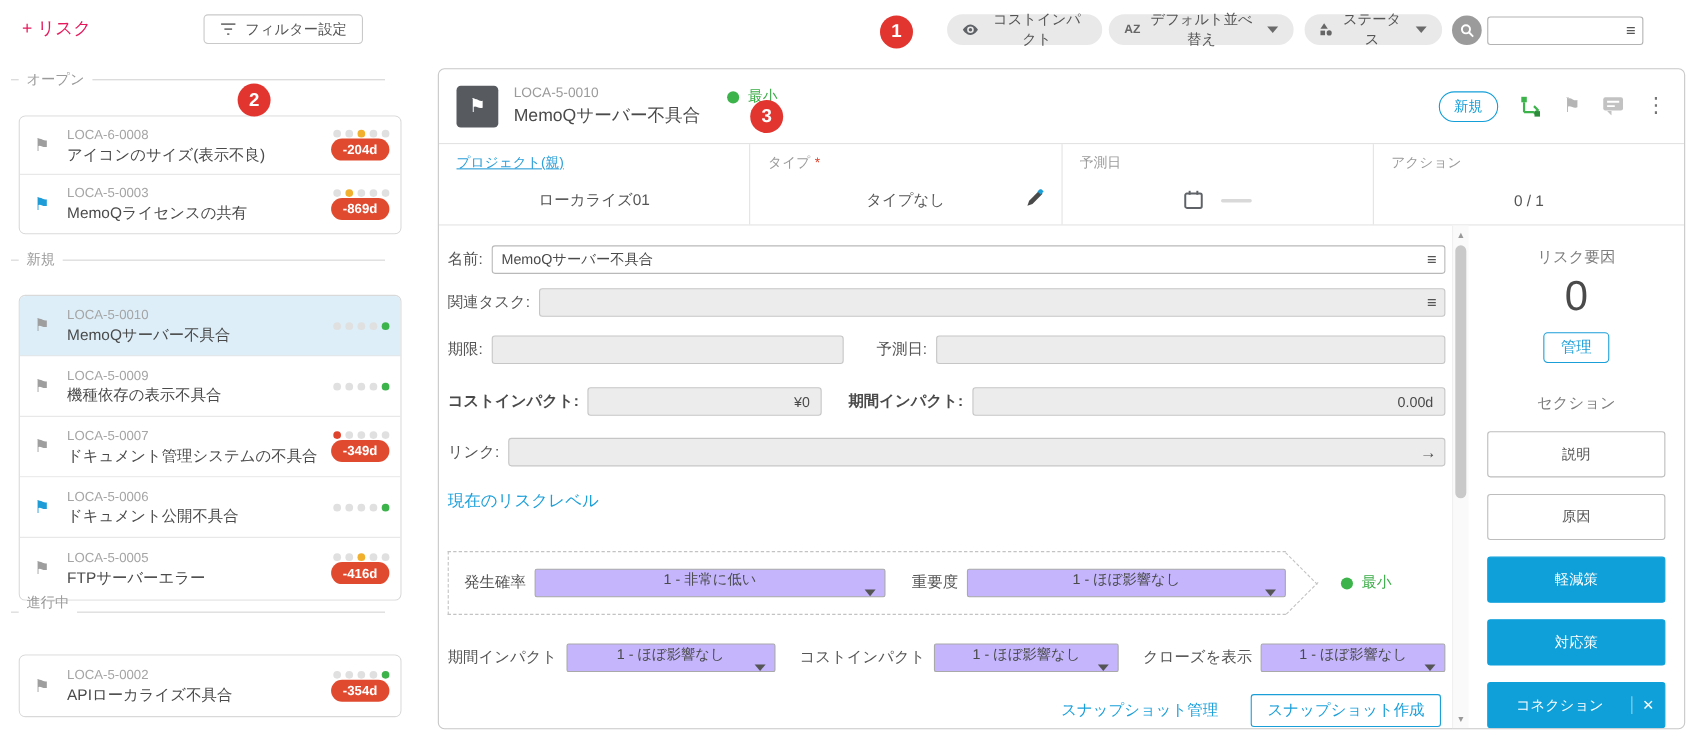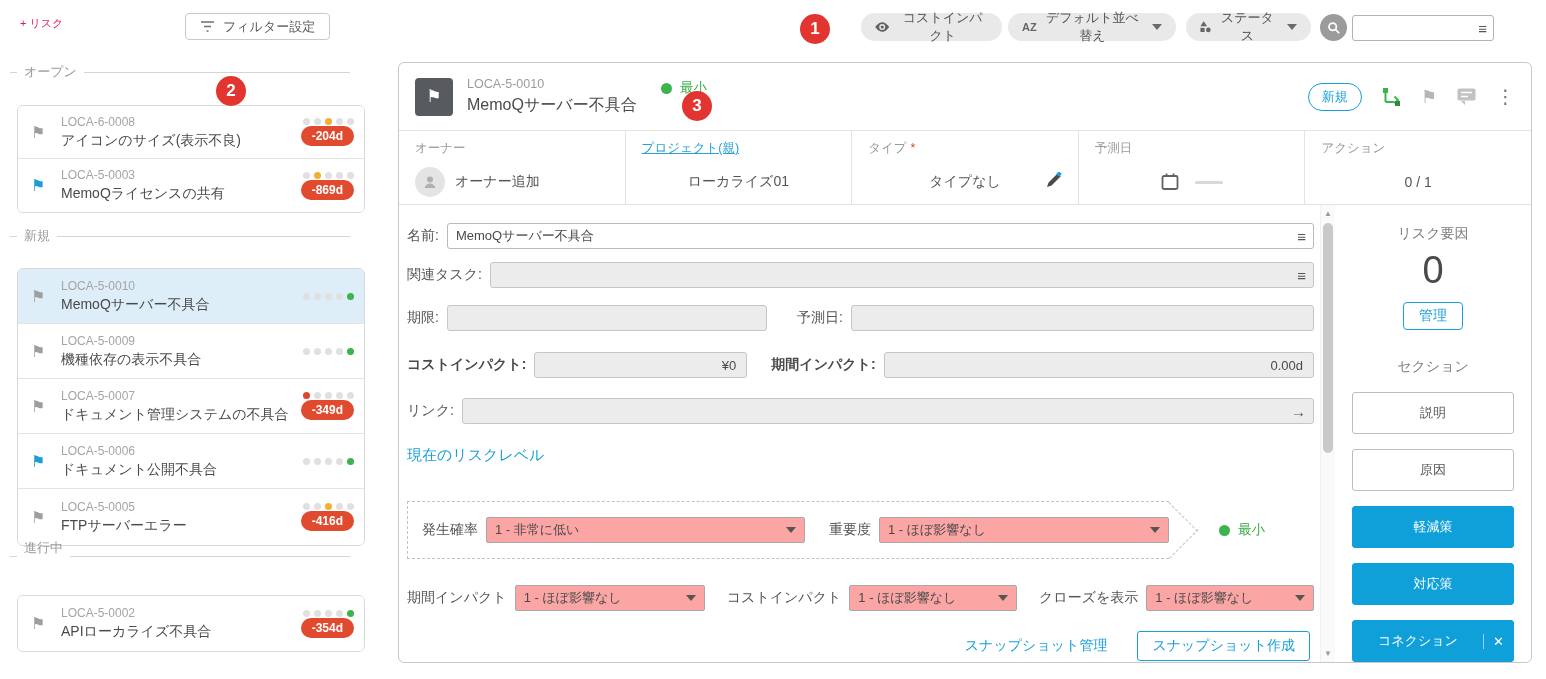--- a/index.html
+++ b/index.html
@@ -5,21 +5,21 @@
   * { box-sizing: border-box; margin: 0; padding: 0; }
   html,body { background:#fff; }
   body { font-family: "Liberation Sans", "DejaVu Sans", sans-serif; }
   .app { position:relative; width:1546px; height:679px; background:#fff; overflow:hidden; }
 
   
   .a-circle { position:absolute; width:30px; height:30px; border-radius:50%; background:#e23530;
     color:#fff; font-size:17px; font-weight:bold; display:flex; align-items:center; justify-content:center; z-index:30; }
 
   
-  .add-risk { position:absolute; left:20px; top:16px; color:#e5195c; font-size:11px; cursor:pointer; }
+  .add-risk { position:absolute; left:20px; top:16px; color:#e5195c; font-size:16px; cursor:pointer; }
   .filter-btn { position:absolute; left:185px; top:13px; height:27px; background:#fff; border:1px solid #c9c9c9;
     border-radius:4px; display:flex; align-items:center; gap:8px; padding:0 14px; font-size:13px; color:#555; }
   .pill { position:absolute; top:13px; height:28px; background:#e9e9e9; border:none; border-radius:15px;
     display:flex; align-items:center; gap:8px; padding:0 14px; font-size:13px; color:#555; }
   .caret-dn { width:0; height:0; border-left:5px solid transparent; border-right:5px solid transparent; border-top:6px solid #6a6a6a; margin-left:4px; }
   .az { font-size:11px; font-weight:bold; color:#666; letter-spacing:0; }
   .search-circle { position:absolute; left:1320px; top:14px; width:27px; height:27px; border-radius:50%; background:#9b9b9b;
     display:flex; align-items:center; justify-content:center; }
   .search-box { position:absolute; left:1352px; top:15px; width:142px; height:26px; border:1px solid #b3b3b3; border-radius:3px;
     background:#fff; display:flex; align-items:center; padding:0 6px; }
@@ -93,22 +93,22 @@
   .grow { flex:1; min-width:0; }
   .risk-title { color:#1b9fd9; font-size:15px; margin:22px 0 0 0; }
 
   .arrow-row { display:flex; align-items:center; margin-top:36px; }
   .arrow-box { position:relative; width:762px; height:58px; border:1px dashed #c3c3c3; border-right:none;
     display:flex; align-items:center; padding:0 0 0 14px; }
   .arrow-box::before { content:""; position:absolute; left:100%; top:0; width:41px; border-top:1px dashed #c3c3c3;
     transform-origin:top left; transform:rotate(45deg); }
   .arrow-box::after { content:""; position:absolute; left:100%; top:100%; width:41px; border-top:1px dashed #c3c3c3;
     transform-origin:top left; transform:rotate(-45deg); }
-  .select { height:26px; background:#fca5a5; border:1px solid #a9a9a9; border-radius:2px; display:flex; align-items:center;
-    padding:0 8px; font-size:13px; color:#4a4a4a; cursor:pointer; }
+  .select { height:26px; background:#c4b5fd; border:1px solid #a9a9a9; border-radius:2px; display:flex; align-items:center;
+    padding:0 8px; font-size:13px; color:#4a4a4a; cursor:pointer;flex-direction:column; }
   .select .sc { margin-left:auto; width:0; height:0; border-left:5px solid transparent; border-right:5px solid transparent; border-top:6px solid #555; }
   .arrow-row .level-chip { margin-left:50px; }
   .sel-row { display:flex; align-items:center; margin-top:26px; }
   .snap-row { display:flex; align-items:center; justify-content:flex-end; gap:30px; margin-top:20px; padding-right:4px; }
   .snap-link { color:#1b9fd9; font-size:14px; cursor:pointer; }
   .btn-blue-outline { background:#fff; border:1px solid #1b9fd9; color:#1b9fd9; border-radius:3px; font-size:14px; padding:5px 14px; font-family:inherit; }
 
   
   .vscroll { width:15px; flex:none; background:#fafafa; border-left:1px solid #f0f0f0; position:relative; }
   .vscroll .up, .vscroll .dn { position:absolute; left:0; width:100%; text-align:center; color:#999; font-size:8px; }
@@ -380,32 +380,20 @@
             <line x1="4" y1="4.5" x2="15" y2="4.5" stroke="#fff" stroke-width="1.6"></line>
             <line x1="4" y1="8.5" x2="11" y2="8.5" stroke="#fff" stroke-width="1.6"></line>
           </svg>
         </span>
         <span class="icon-btn kebab">⋮</span>
       </div>
     </div>
 
     <div class="fields">
       <div class="field">
-        <div class="f-label">オーナー</div>
-        <div class="f-value left">
-          <span class="avatar">
-            <svg width="16" height="16" viewBox="0 0 16 16">
-              <circle cx="8" cy="5.5" r="3" fill="#b0b0b0"></circle>
-              <path d="M2.5 14c.8-3 3-4.5 5.5-4.5s4.7 1.5 5.5 4.5z" fill="#b0b0b0"></path>
-            </svg>
-          </span>
-          <span>オーナー追加</span>
-        </div>
-      </div>
-      <div class="field">
         <div class="f-label blue">プロジェクト(親)</div>
         <div class="f-value">ローカライズ01</div>
       </div>
       <div class="field">
         <div class="f-label">
           <span>タイプ</span><span class="f-req">*</span>
         </div>
         <div class="f-value">タイプなし</div>
         <span class="pencil">
           <svg width="16" height="16" viewBox="0 0 16 16">

